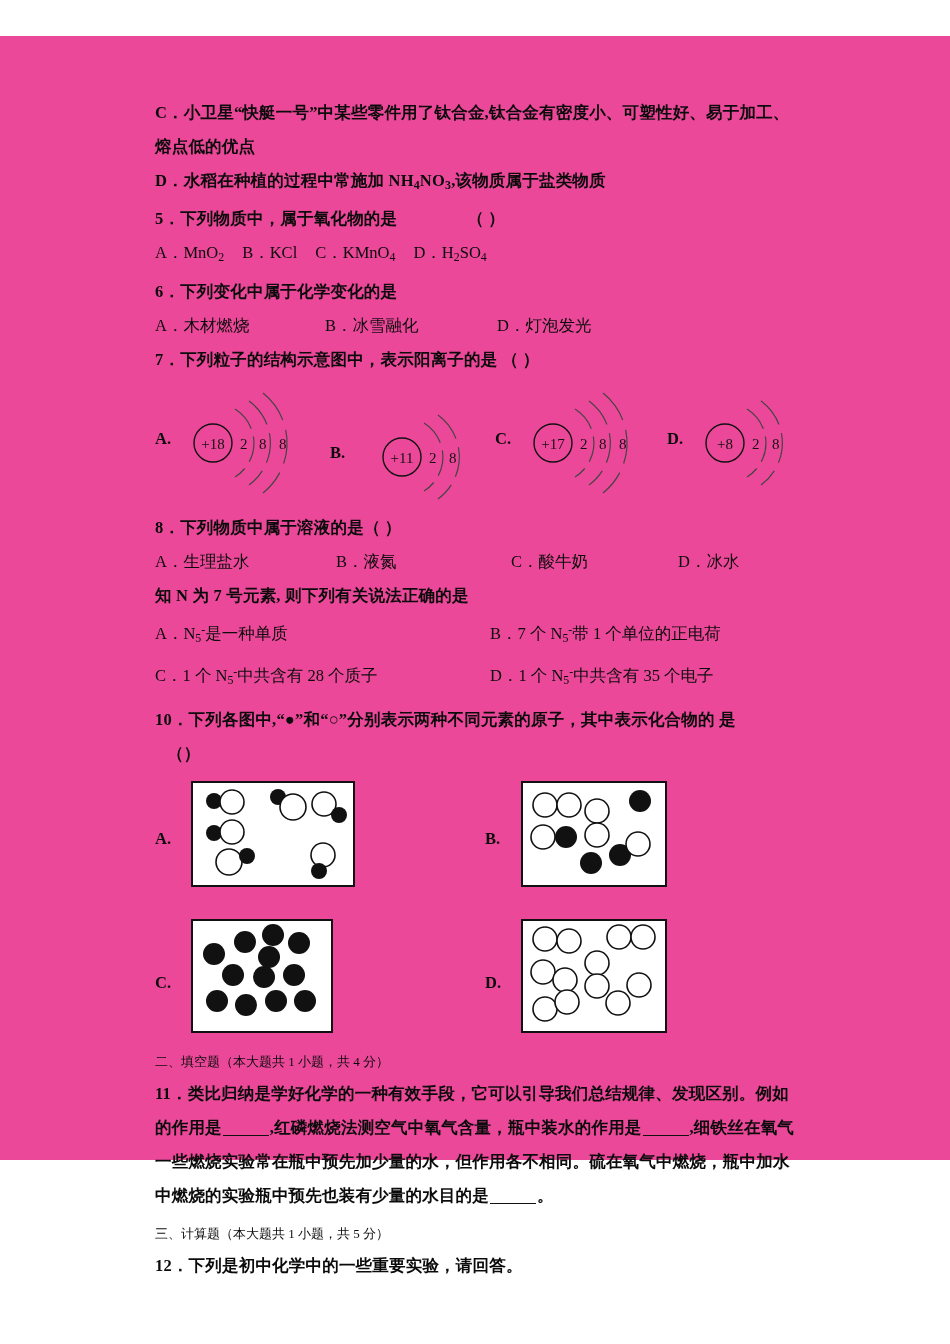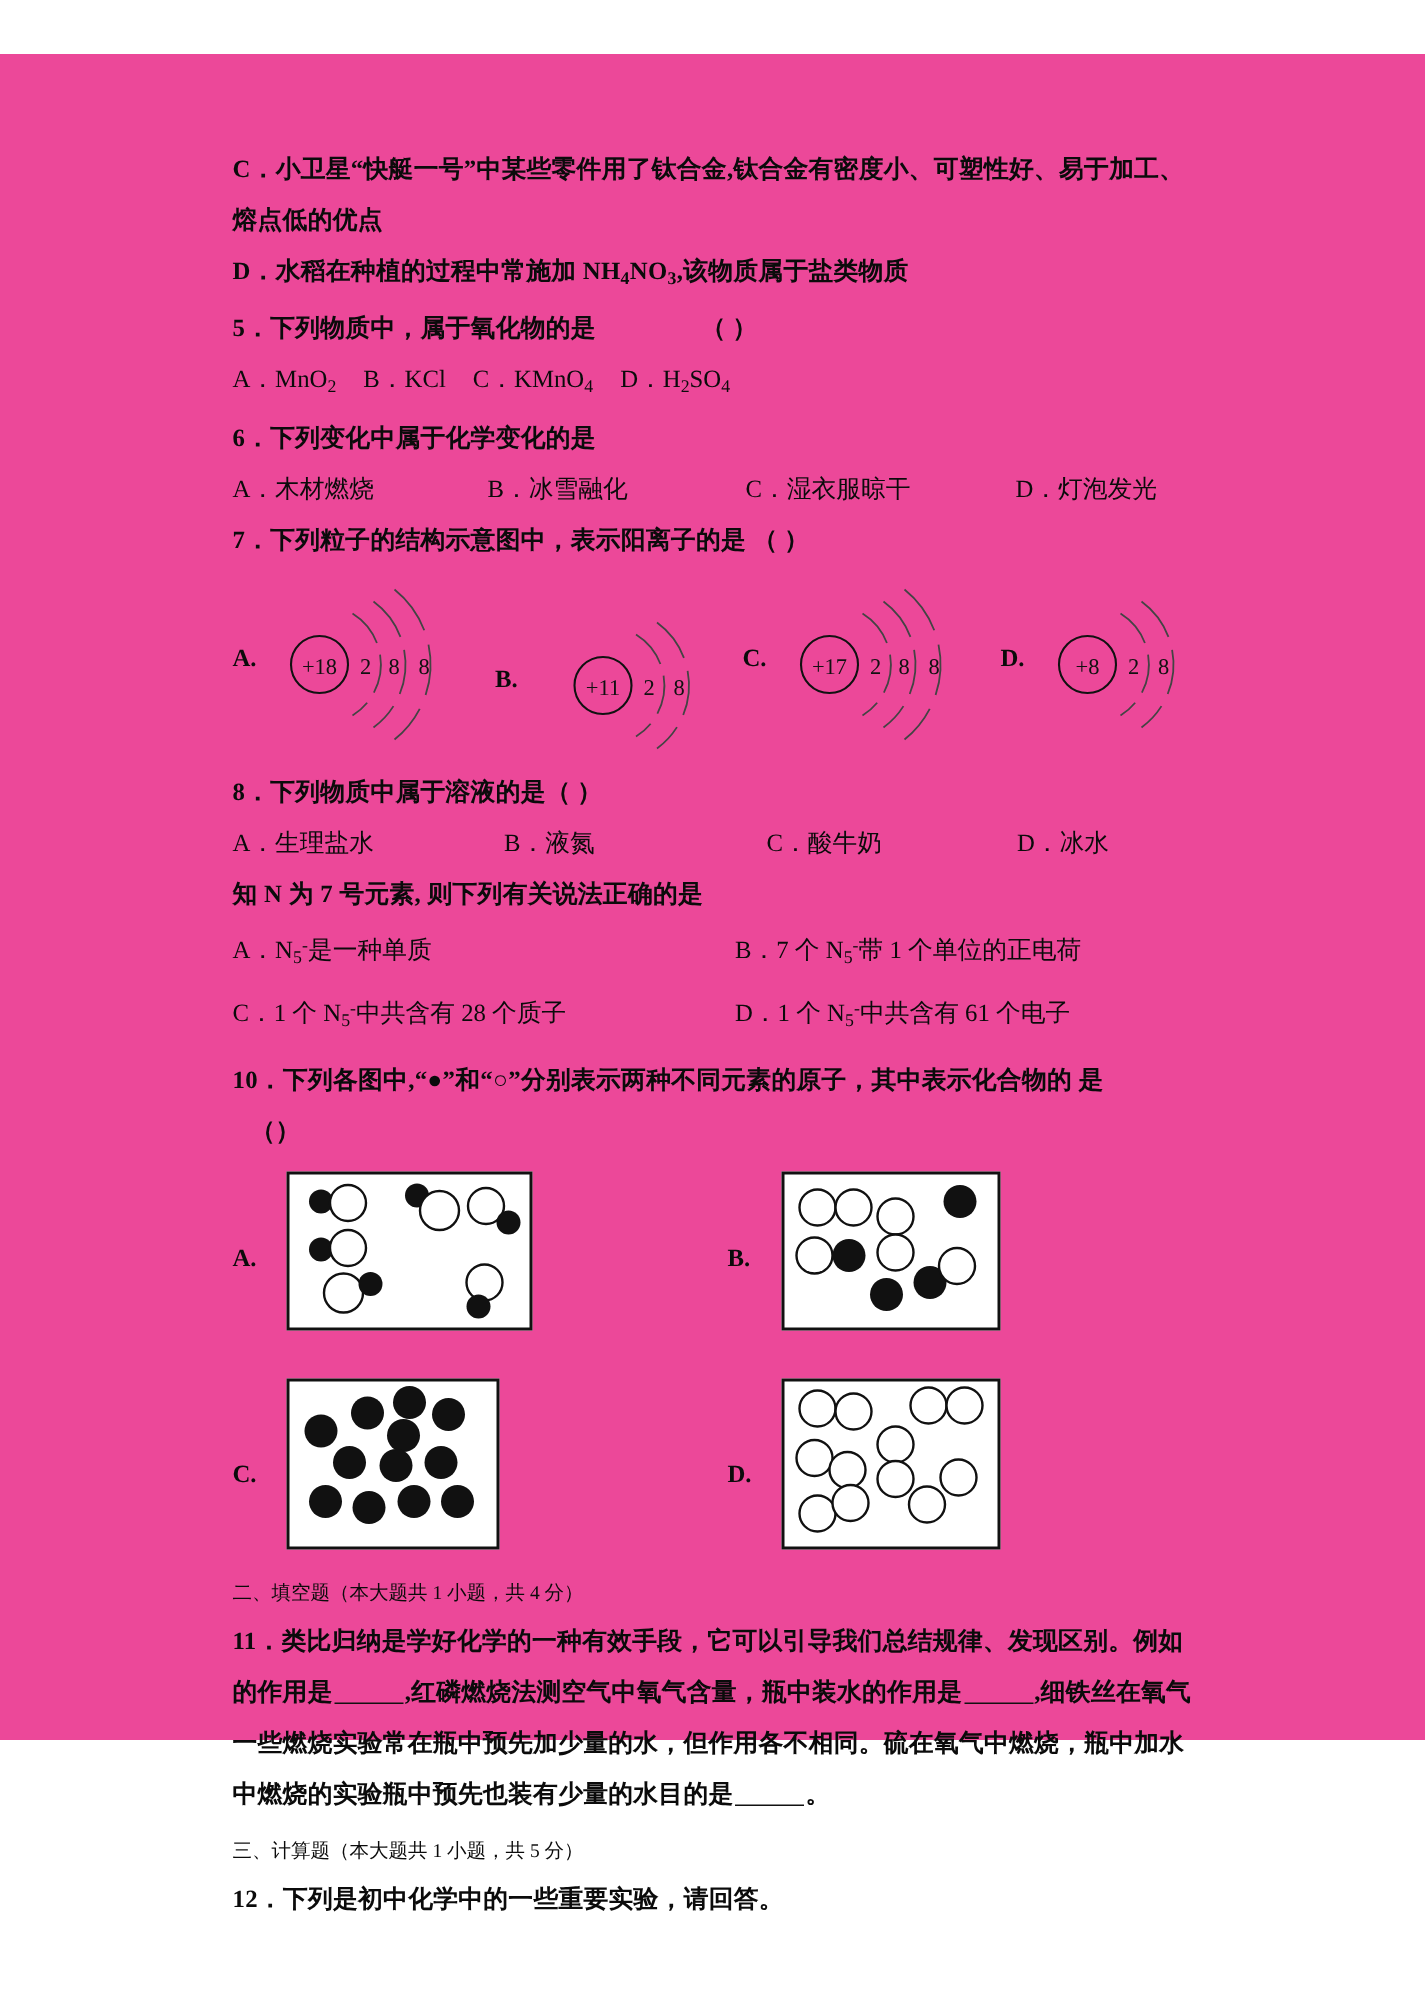--- a/index.html
+++ b/index.html
@@ -139,21 +139,20 @@
       <span class="o"><span>A．MnO</span><span class="sub">2</span></span>
       <span class="o">B．KCl</span>
       <span class="o"><span>C．KMnO</span><span class="sub">4</span></span>
       <span class="o"><span>D．H</span><span class="sub">2</span><span>SO</span><span class="sub">4</span></span>
     </div>
 
     <div class="line">6．下列变化中属于化学变化的是</div>
     <div class="opt-row row-q6">
       <span class="o">A．木材燃烧</span>
       <span class="o">B．冰雪融化</span>
-      <span class="o">C．湿衣服晾干</span>
       <span class="o">D．灯泡发光</span>
     </div>
 
     <div class="line">7．下列粒子的结构示意图中，表示阳离子的是 （   ）</div>
 
     <div class="atoms-row">
 
       <div class="atom-item" style="left:0px; width:180px;">
         <span class="atom-label">A.</span>
         <svg class="atom-svg" width="150" height="130" viewBox="0 0 150 130">
@@ -216,21 +215,21 @@
     </div>
 
     <div class="line">知 N 为 7 号元素, 则下列有关说法正确的是</div>
 
     <div class="opt-row row-q9">
       <span class="o"><span>A．N</span><span class="sub">5</span><span class="sup">-</span><span>是一种单质</span></span>
       <span class="o"><span>B．7 个 N</span><span class="sub">5</span><span class="sup">-</span><span>带 1 个单位的正电荷</span></span>
     </div>
     <div class="opt-row row-q9">
       <span class="o"><span>C．1 个 N</span><span class="sub">5</span><span class="sup">-</span><span>中共含有 28 个质子</span></span>
-      <span class="o"><span>D．1 个 N</span><span class="sub">5</span><span class="sup">-</span><span>中共含有 61 个电子</span></span>
+      <span class="o"><span>D．1 个 N</span><span class="sub">5</span><span class="sup">-</span><span>中共含有 35 个电子</span></span>
     </div>
 
     <div class="line" style="margin-top:6px;">
       <span>10．下列各图中,“</span><span>●</span><span>”和“</span><span>○</span><span>”分别表示两种不同元素的原子，其中表示化合物的 是</span>
     </div>
     <div class="line" style="padding-left:12px;">（）</div>
 
     <div class="mol-grid">
 
       <div class="mol-cell" style="left:0; top:0;">

